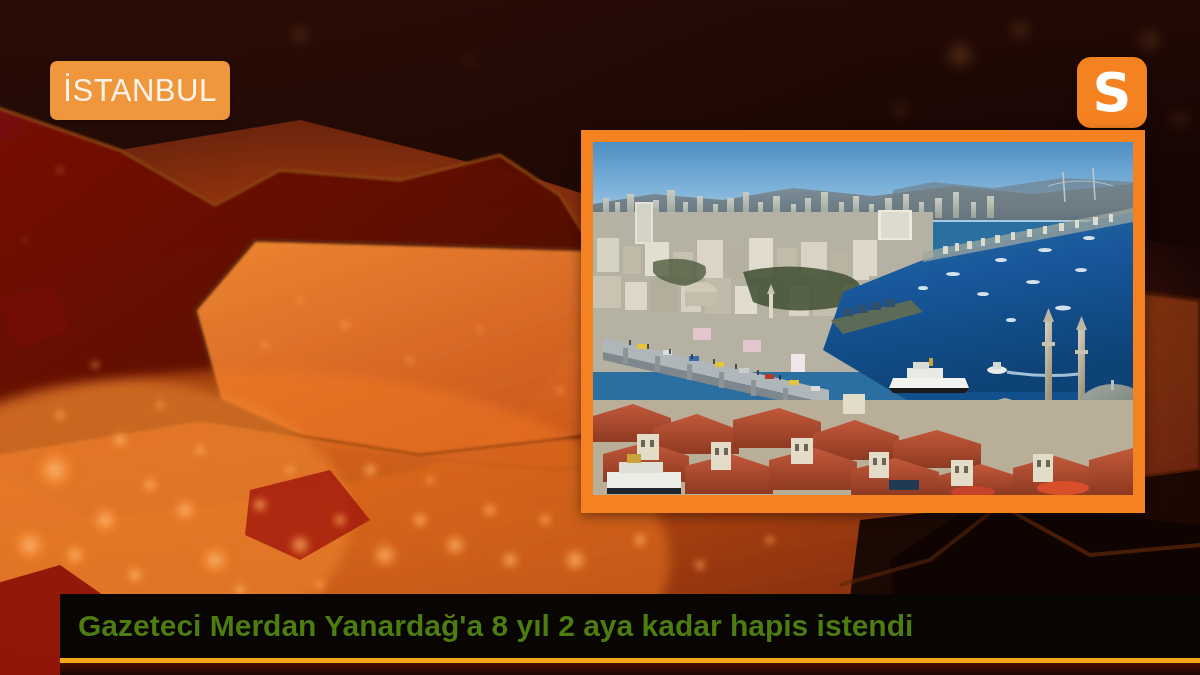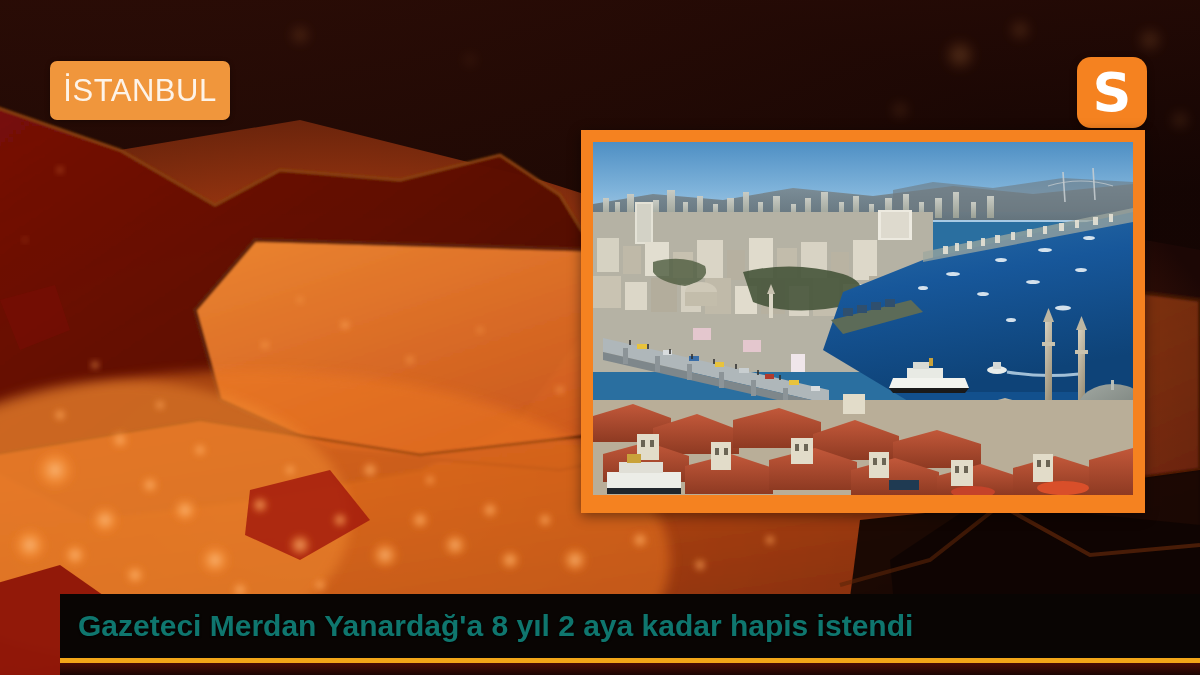--- a/index.html
+++ b/index.html
@@ -72,21 +72,21 @@
 
   
   #headline-bar {
     position:absolute;
     left:60px; top:594px;
     width:1140px; height:64px;
     background:#090503;
     display:flex; align-items:center;
   }
   #headline-text {
-    color:#0f766e;
+    color:#4d7c0f;
     font-size:30px;
     font-weight:700;
     white-space:nowrap;
     padding-left:18px;
     line-height:1;
     text-shadow:0 1px 2px rgba(0,0,0,.9);
   }
   #headline-rule {
     position:absolute;
     left:60px; top:658px;

